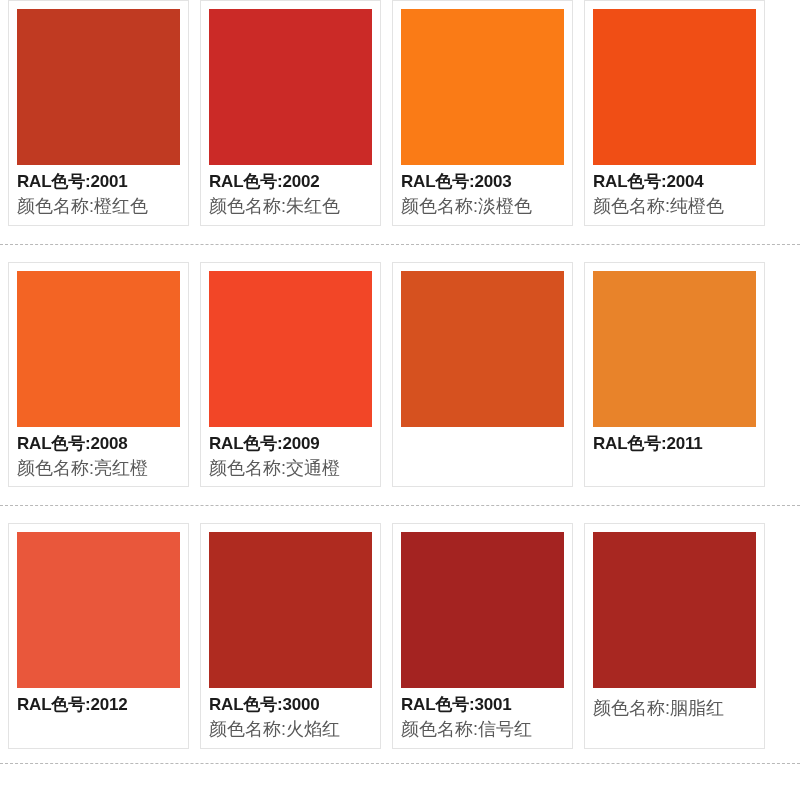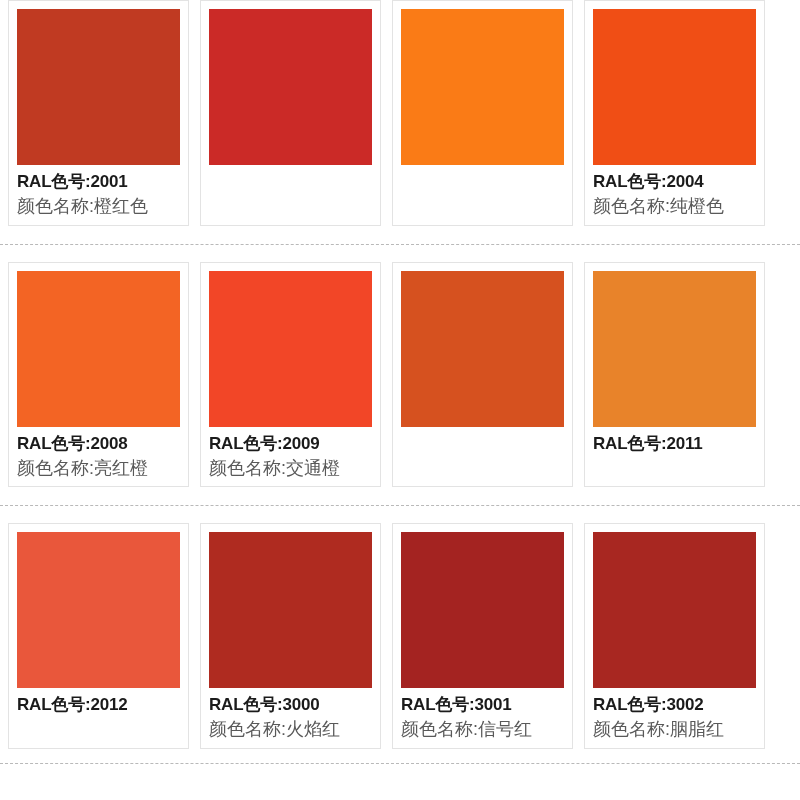--- a/index.html
+++ b/index.html
@@ -98,24 +98,32 @@
       <div class="card">
         <div class="swatch" style="background-color: rgb(192, 58, 34);"></div>
         <div class="card-text">
           <div class="ral-code">RAL色号:2001</div>
           <div class="color-name">颜色名称:橙红色</div>
         </div>
       </div>
 
       <div class="card">
         <div class="swatch" style="background-color: rgb(203, 42, 39);"></div>
+        <div class="card-text">
+          <div class="ral-code">RAL色号:2002</div>
+          <div class="color-name">颜色名称:朱红色</div>
+        </div>
       </div>
 
       <div class="card">
         <div class="swatch" style="background-color: rgb(250, 123, 22);"></div>
+        <div class="card-text">
+          <div class="ral-code">RAL色号:2003</div>
+          <div class="color-name">颜色名称:淡橙色</div>
+        </div>
       </div>
 
       <div class="card">
         <div class="swatch" style="background-color: rgb(240, 78, 21);"></div>
         <div class="card-text">
           <div class="ral-code">RAL色号:2004</div>
           <div class="color-name">颜色名称:纯橙色</div>
         </div>
       </div>
 
@@ -183,21 +191,20 @@
         <div class="swatch" style="background-color: rgb(164, 35, 33);"></div>
         <div class="card-text">
           <div class="ral-code">RAL色号:3001</div>
           <div class="color-name">颜色名称:信号红</div>
         </div>
       </div>
 
       <div class="card">
         <div class="swatch" style="background-color: rgb(168, 39, 33);"></div>
         <div class="card-text">
-          <div class="ral-code">RAL色号:3002</div>
           <div class="color-name">颜色名称:胭脂红</div>
         </div>
       </div>
 
     </div>
     <div class="gap-bottom"></div>
     <hr class="divider">
   </div>
 
 </div>

